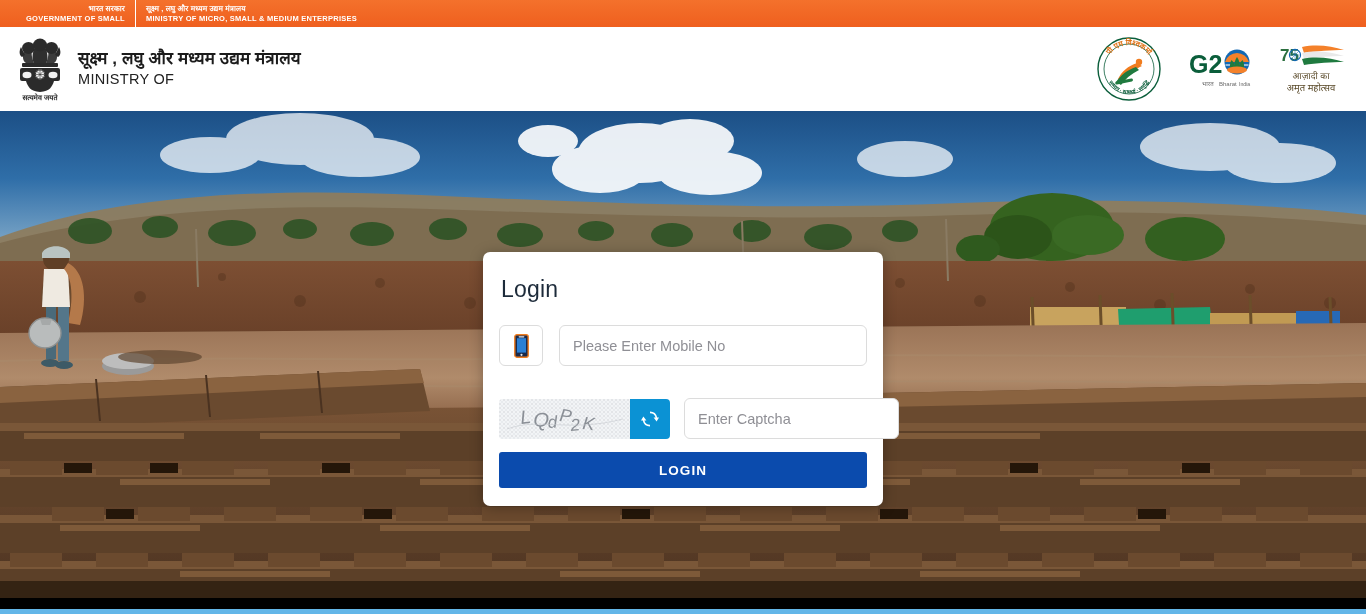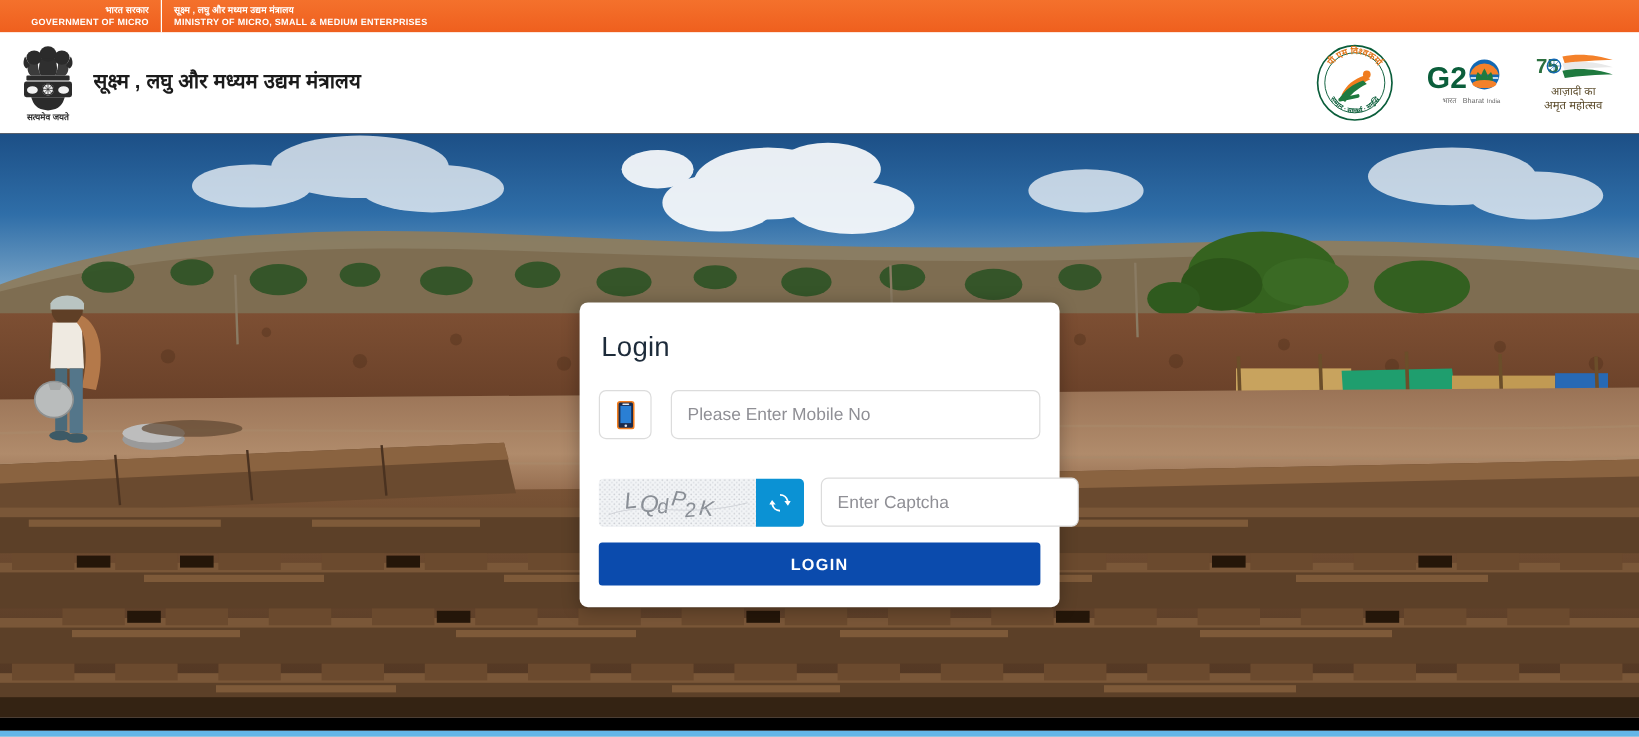--- a/index.html
+++ b/index.html
@@ -239,21 +239,21 @@
 </style>
 </head>
 <body>
 
 <div class="page">
 
   <div class="gov-bar">
     <div class="gov-bar-inner">
       <div class="gov-block">
         <div class="gov-hi">भारत सरकार</div>
-        <div class="gov-en">GOVERNMENT OF MICRO</div>
+        <div class="gov-en">GOVERNMENT OF SMALL</div>
       </div>
       <div class="gov-block second">
         <div class="gov-hi">सूक्ष्म , लघु और मध्यम उद्यम मंत्रालय</div>
         <div class="gov-en">MINISTRY OF MICRO, SMALL &amp; MEDIUM ENTERPRISES</div>
       </div>
     </div>
   </div>
 
   <div class="site-header">
 
@@ -290,20 +290,21 @@
         </g>
         <g fill="#2b2b2b">
 
           <path d="M12 46 C14 52,16 56,26 57 C36 56,38 52,40 46 Z"></path>
         </g>
         <text x="26" y="65" font-family="'Liberation Sans',sans-serif" font-size="7.2" font-weight="700" text-anchor="middle" fill="#2b2b2b">सत्यमेव जयते</text>
       </svg>
 
       <div class="brand-text">
         <div class="brand-hi">सूक्ष्म , लघु और मध्यम उद्यम मंत्रालय</div>
+        <div class="brand-en1">MINISTRY OF</div>
       </div>
     </div>
 
     <div class="header-logos">
 
       <svg class="logo-box" width="74" height="68" viewBox="0 0 74 68">
         <circle cx="37" cy="34" r="31" fill="#ffffff" stroke="#0b5e3b" stroke-width="1.4"></circle>
         <circle cx="37" cy="34" r="25" fill="#ffffff" stroke="#0b5e3b" stroke-width="0.8"></circle>
         <path id="pmarc" d="M 13 34 A 24 24 0 0 1 61 34" fill="none"></path>
         <text font-family="'Liberation Sans',sans-serif" font-size="7.6" font-weight="700" fill="#e2761b">

